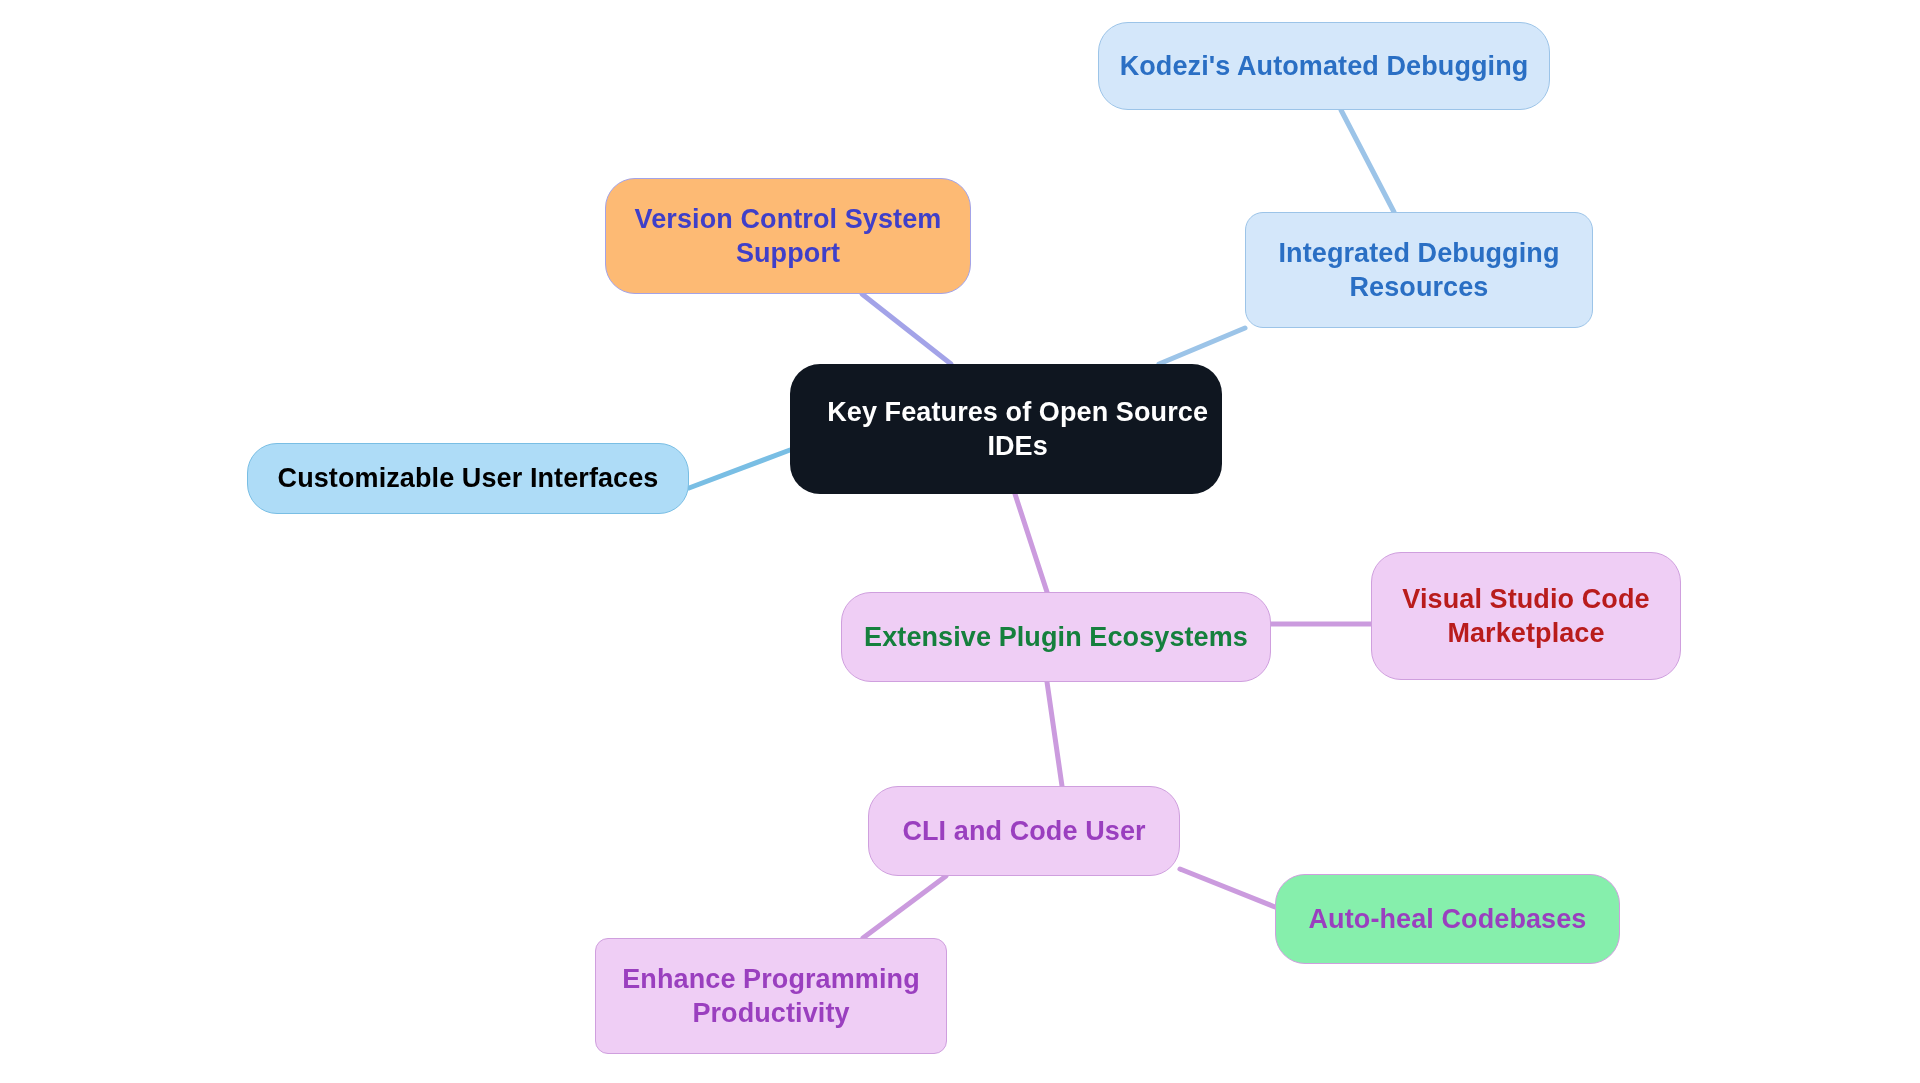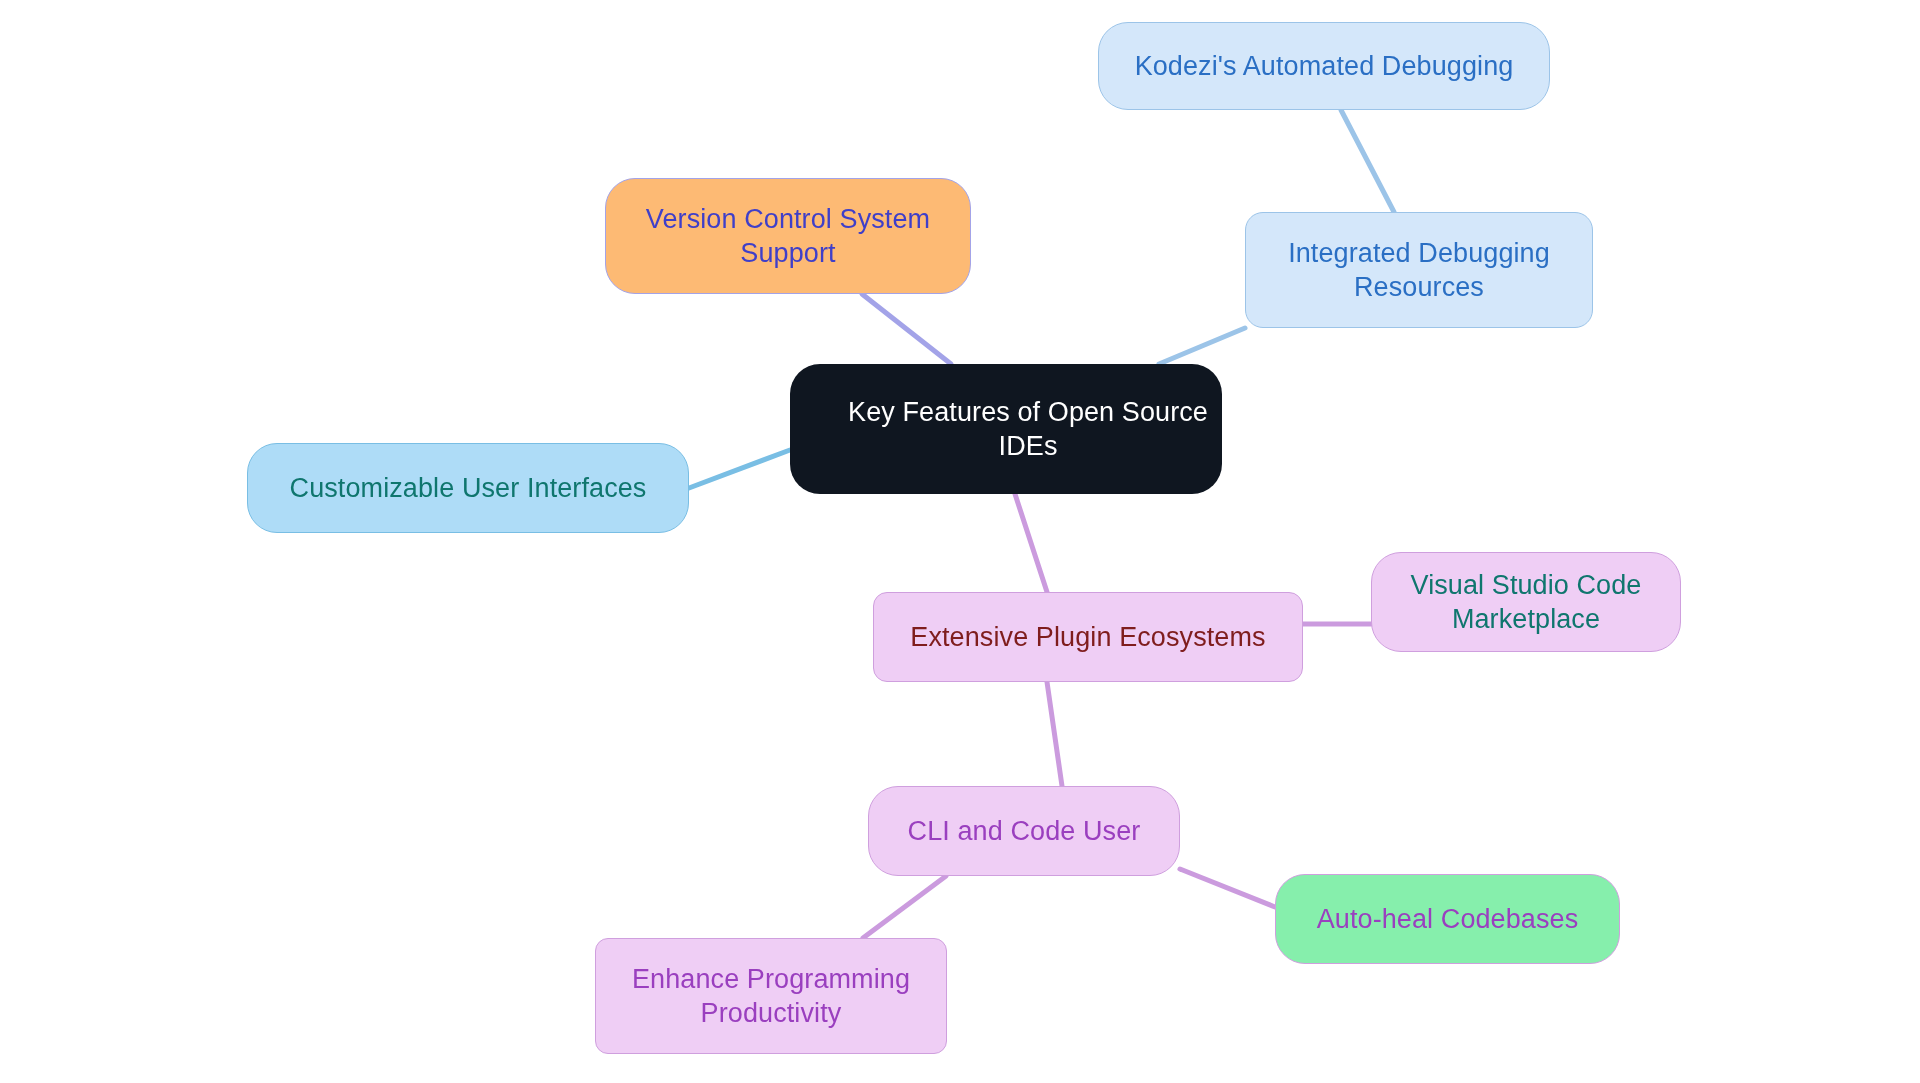--- a/index.html
+++ b/index.html
@@ -35,20 +35,21 @@
     align-items: center;
     justify-content: center;
     text-align: center;
     border-radius: 28px;
     border-style: solid;
     border-width: 1.6px;
     line-height: 1.26;
     letter-spacing: 0.1px;
     white-space: pre-line;
     padding: 2px 14px;
+    font-weight: bold;
   }
   .mm-node.root {
     border-radius: 30px;
     border-width: 0;
   }
   .node-label {
     display: block;
     white-space: pre-line;
   }
 </style>
@@ -68,22 +69,22 @@
       <polyline points="946,876 863,938" fill="none" stroke="#CB9BDE" stroke-width="5" stroke-linecap="round" stroke-linejoin="round"></polyline>
     </svg>
   <div id="node-layer">
       <div class="mm-node root" style="left: 790px; top: 364px; width: 432px; height: 130px; background: rgb(15, 22, 32); border-color: rgb(15, 22, 32); color: rgb(255, 255, 255); font-size: 27px; border-radius: 30px; justify-content: flex-end;"><span class="node-label">Key Features of Open Source
 IDEs</span></div>
       <div class="mm-node" style="left: 1098px; top: 22px; width: 452px; height: 88px; background: rgb(212, 231, 250); border-color: rgb(156, 196, 232); color: rgb(42, 111, 196); font-size: 27px; border-radius: 30px;"><span class="node-label">Kodezi's Automated Debugging</span></div>
       <div class="mm-node" style="left: 1245px; top: 212px; width: 348px; height: 116px; background: rgb(212, 231, 250); border-color: rgb(156, 196, 232); color: rgb(42, 111, 196); font-size: 27px; border-radius: 18px;"><span class="node-label">Integrated Debugging
 Resources</span></div>
       <div class="mm-node" style="left: 605px; top: 178px; width: 366px; height: 116px; background: #fdba74; border-color: rgb(163, 163, 232); color: rgb(63, 63, 201); font-size: 27px; border-radius: 30px;"><span class="node-label">Version Control System
 Support</span></div>
-      <div class="mm-node" style="left: 247px; top: 443px; width: 442px; height: 90px; background: rgb(174, 220, 247); border-color: rgb(121, 190, 228); color: #0f766e; font-size: 27px; border-radius: 30px;"><span class="node-label">Customizable User Interfaces</span></div>
-      <div class="mm-node" style="left: 841px; top: 592px; width: 430px; height: 90px; background: rgb(239, 206, 245); border-color: rgb(207, 159, 222); color: #7f1d1d; font-size: 27px; border-radius: 14px; margin-left: 32px;"><span class="node-label">Extensive Plugin Ecosystems</span></div>
-      <div class="mm-node" style="left: 1371px; top: 552px; width: 310px; height: 100px; background: rgb(239, 206, 245); border-color: rgb(207, 159, 222); color: #0f766e; font-size: 27px; border-radius: 30px;"><span class="node-label">Visual Studio Code
+      <div class="mm-node" style="left: 247px; top: 443px; width: 442px; height: 71px; background: rgb(174, 220, 247); border-color: rgb(121, 190, 228); color: #000000; font-size: 27px; border-radius: 30px;"><span class="node-label">Customizable User Interfaces</span></div>
+      <div class="mm-node" style="left: 841px; top: 592px; width: 430px; height: 90px; background: rgb(239, 206, 245); border-color: rgb(207, 159, 222); color: #15803d; font-size: 27px; border-radius: 30px;"><span class="node-label">Extensive Plugin Ecosystems</span></div>
+      <div class="mm-node" style="left: 1371px; top: 552px; width: 310px; height: 128px; background: rgb(239, 206, 245); border-color: rgb(207, 159, 222); color: #b91c1c; font-size: 27px; border-radius: 30px;"><span class="node-label">Visual Studio Code
 Marketplace</span></div>
       <div class="mm-node" style="left: 868px; top: 786px; width: 312px; height: 90px; background: rgb(239, 206, 245); border-color: rgb(207, 159, 222); color: rgb(154, 63, 191); font-size: 27px; border-radius: 30px;"><span class="node-label">CLI and Code User</span></div>
       <div class="mm-node" style="left: 1275px; top: 874px; width: 345px; height: 90px; background: #86efac; border-color: rgb(207, 159, 222); color: rgb(154, 63, 191); font-size: 27px; border-radius: 30px;"><span class="node-label">Auto-heal Codebases</span></div>
       <div class="mm-node" style="left: 595px; top: 938px; width: 352px; height: 116px; background: rgb(239, 206, 245); border-color: rgb(207, 159, 222); color: rgb(154, 63, 191); font-size: 27px; border-radius: 13px;"><span class="node-label">Enhance Programming
 Productivity</span></div>
     </div>
 </div>
 
 </body></html>

